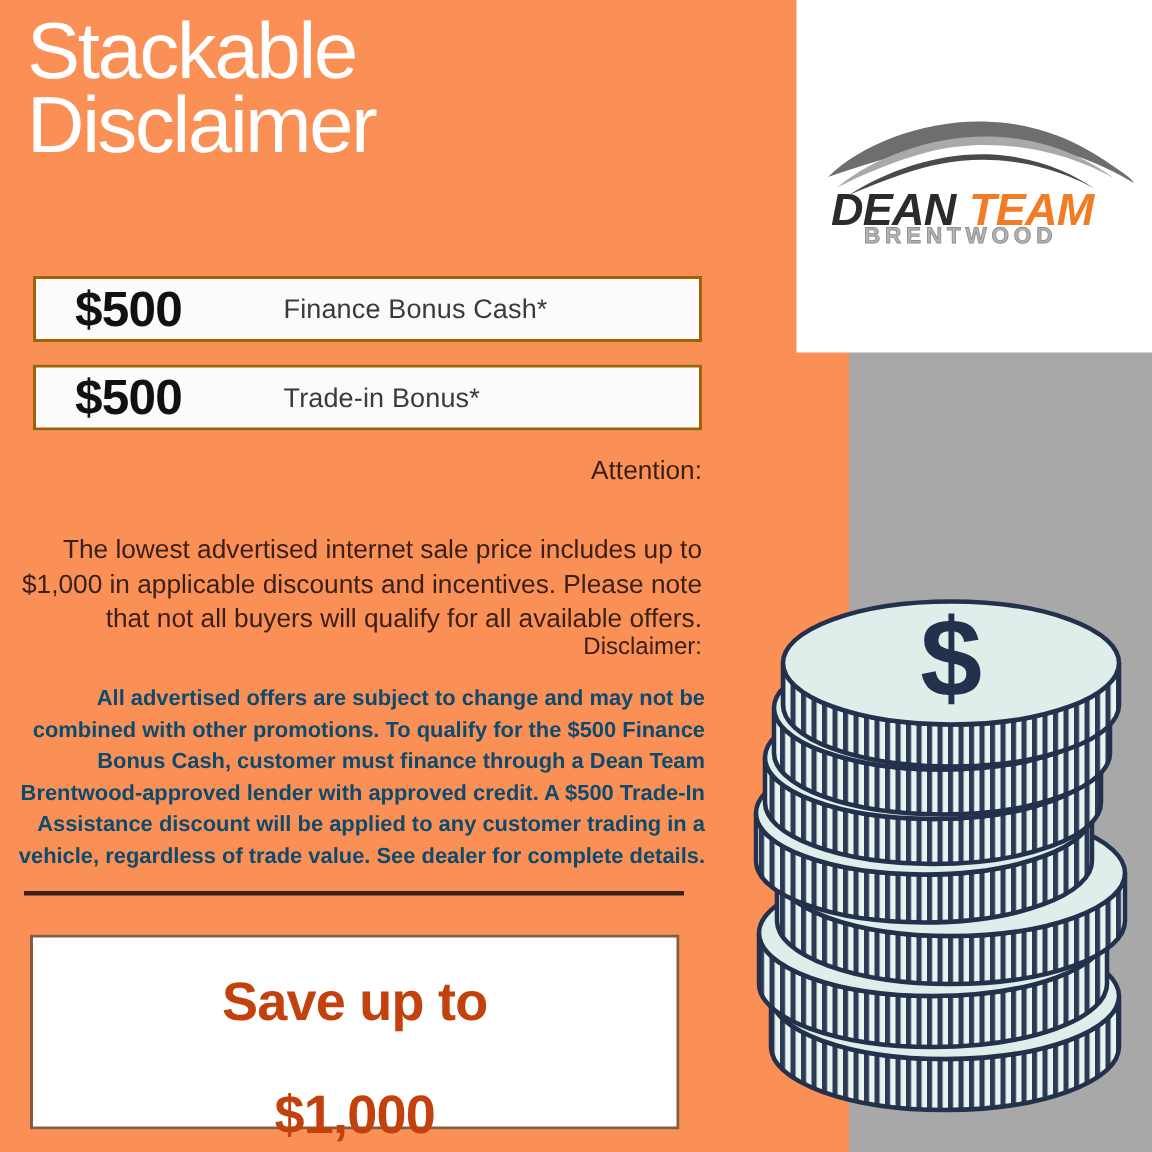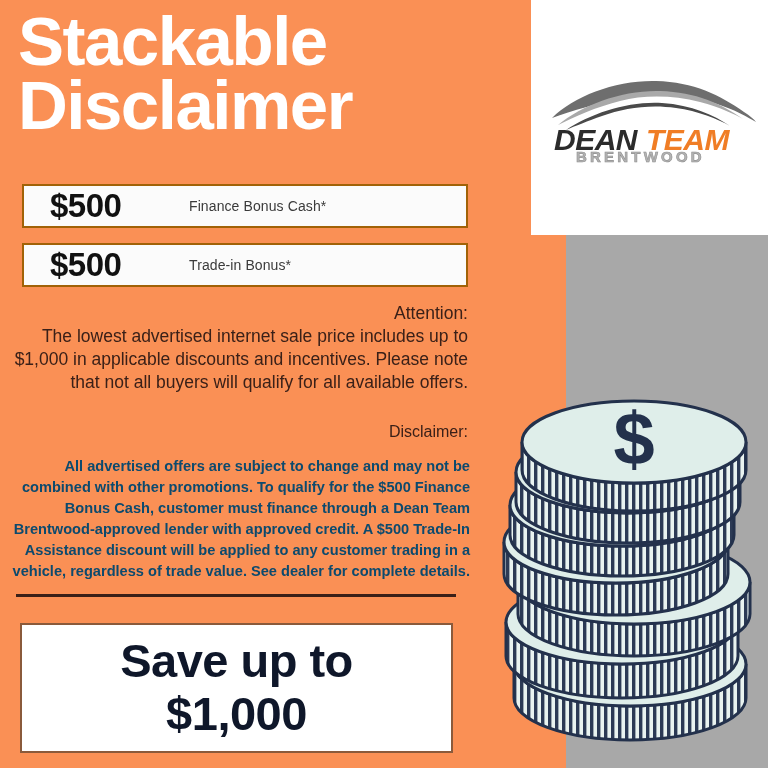--- a/index.html
+++ b/index.html
@@ -38,22 +38,22 @@
     background: #ffffff;
   }
 
   
   .headline {
     position: absolute;
     left: 18px;
     top: 10px;
     width: 510px;
     color: #ffffff;
-    font-weight: bold;
-    font-size: 69px;
+    font-weight: normal;
+    font-size: 53px;
     line-height: 0.93;
     letter-spacing: -1.5px;
   }
   .headline .ln { display: block; white-space: nowrap; }
 
   
   .logo-wrap {
     position: absolute;
     left: 544px;
     top: 78px;
@@ -79,38 +79,38 @@
   .offer-amount {
     font-size: 33px;
     font-weight: bold;
     color: #111111;
     letter-spacing: -0.5px;
     padding-left: 26px;
     width: 165px;
     box-sizing: border-box;
   }
   .offer-label {
-    font-size: 14px;
+    font-size: 18px;
     color: #3a3a3a;
     letter-spacing: 0.1px;
   }
 
   
   .attention {
     position: absolute;
     left: 12px;
     top: 302px;
     width: 456px;
     text-align: right;
     color: #3a2018;
     font-size: 17.5px;
     line-height: 1.32;
   }
   .attention .heading { display: block; }
-  .attention .body { display: block; }
+  .attention .body { display: block; margin-top: 30px; }
 
   
   .disclaimer-title {
     position: absolute;
     left: 12px;
     top: 423px;
     width: 456px;
     text-align: right;
     color: #3a2018;
     font-size: 16px;
@@ -144,25 +144,26 @@
     height: 130px;
     background: #ffffff;
     border: 2px solid #8a5a3b;
     box-sizing: border-box;
     display: flex;
     flex-direction: column;
     align-items: center;
     justify-content: center;
   }
   .save-line {
-    color: #0f172a;
+    color: #c2410c;
     font-weight: bold;
-    font-size: 47px;
+    font-size: 36px;
     line-height: 1.12;
     letter-spacing: -0.5px;
+    margin-top: 35px;
   }
 
   
   .coins {
     position: absolute;
     left: 492px;
     top: 398px;
     width: 276px;
     height: 370px;
   }

